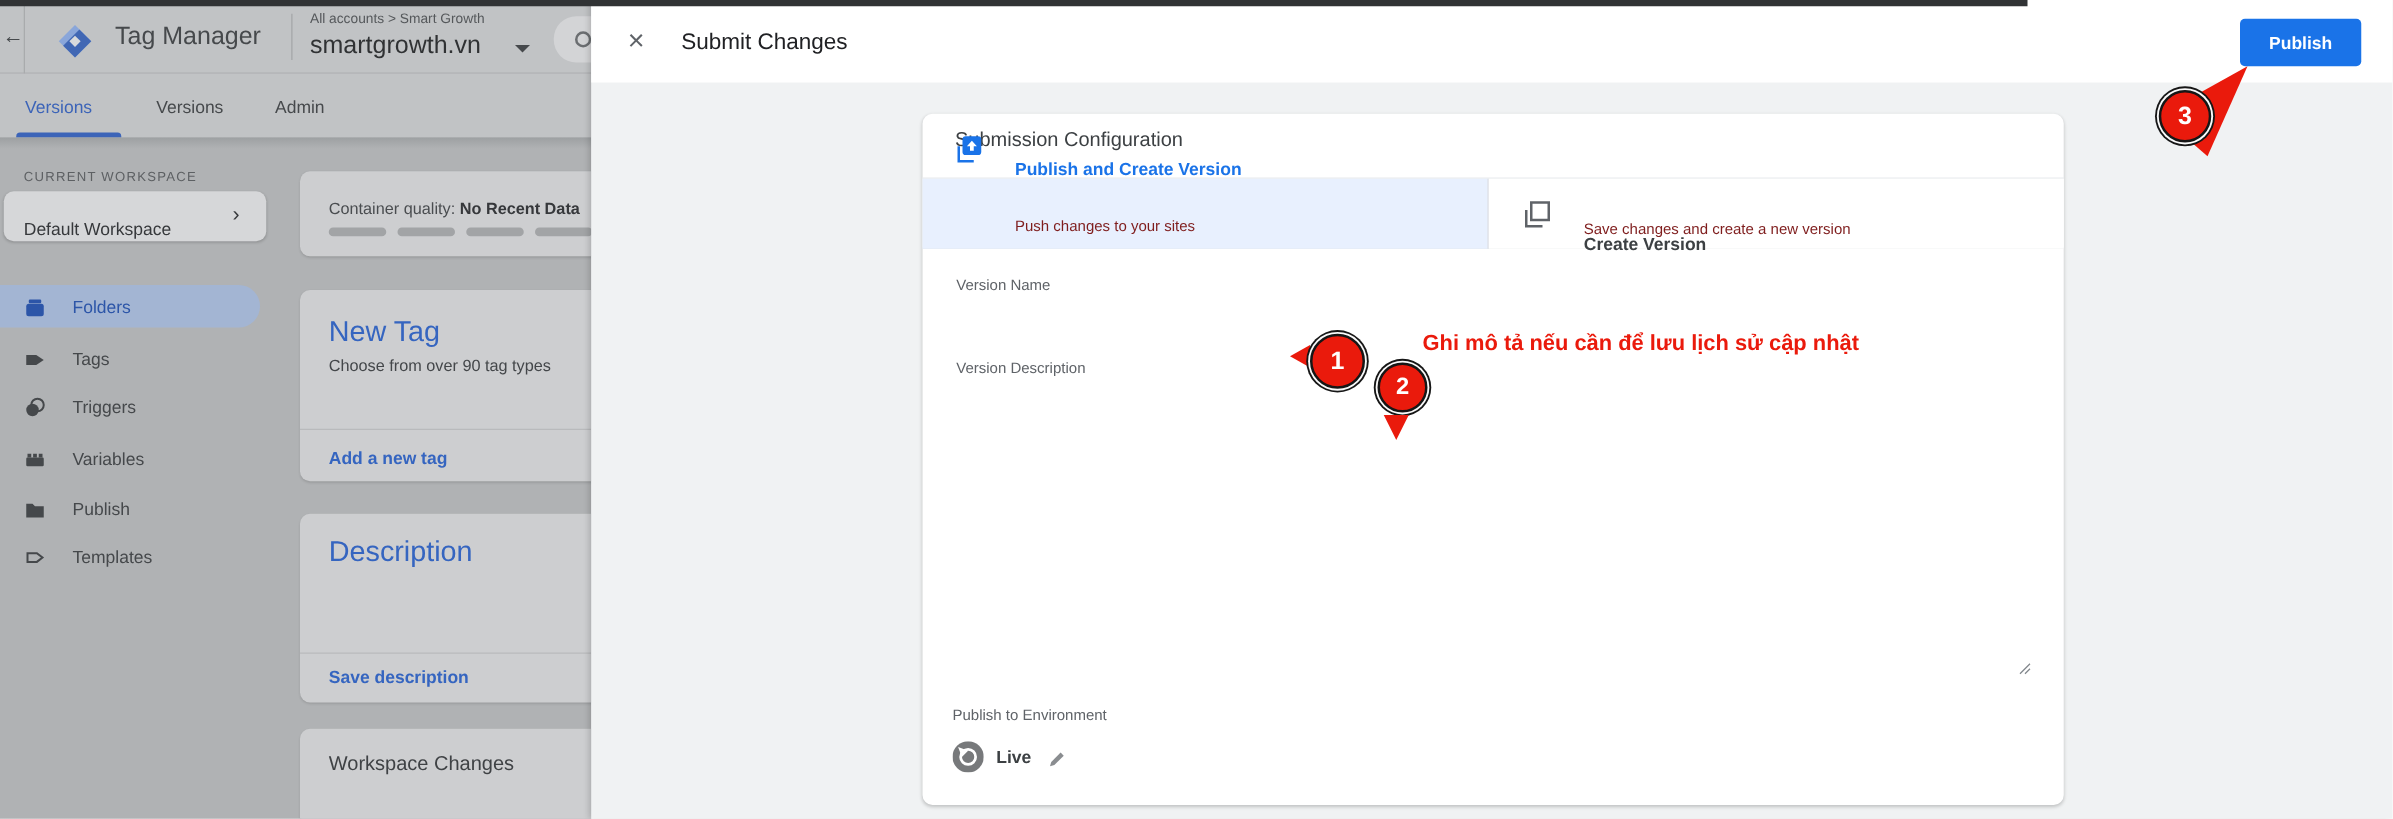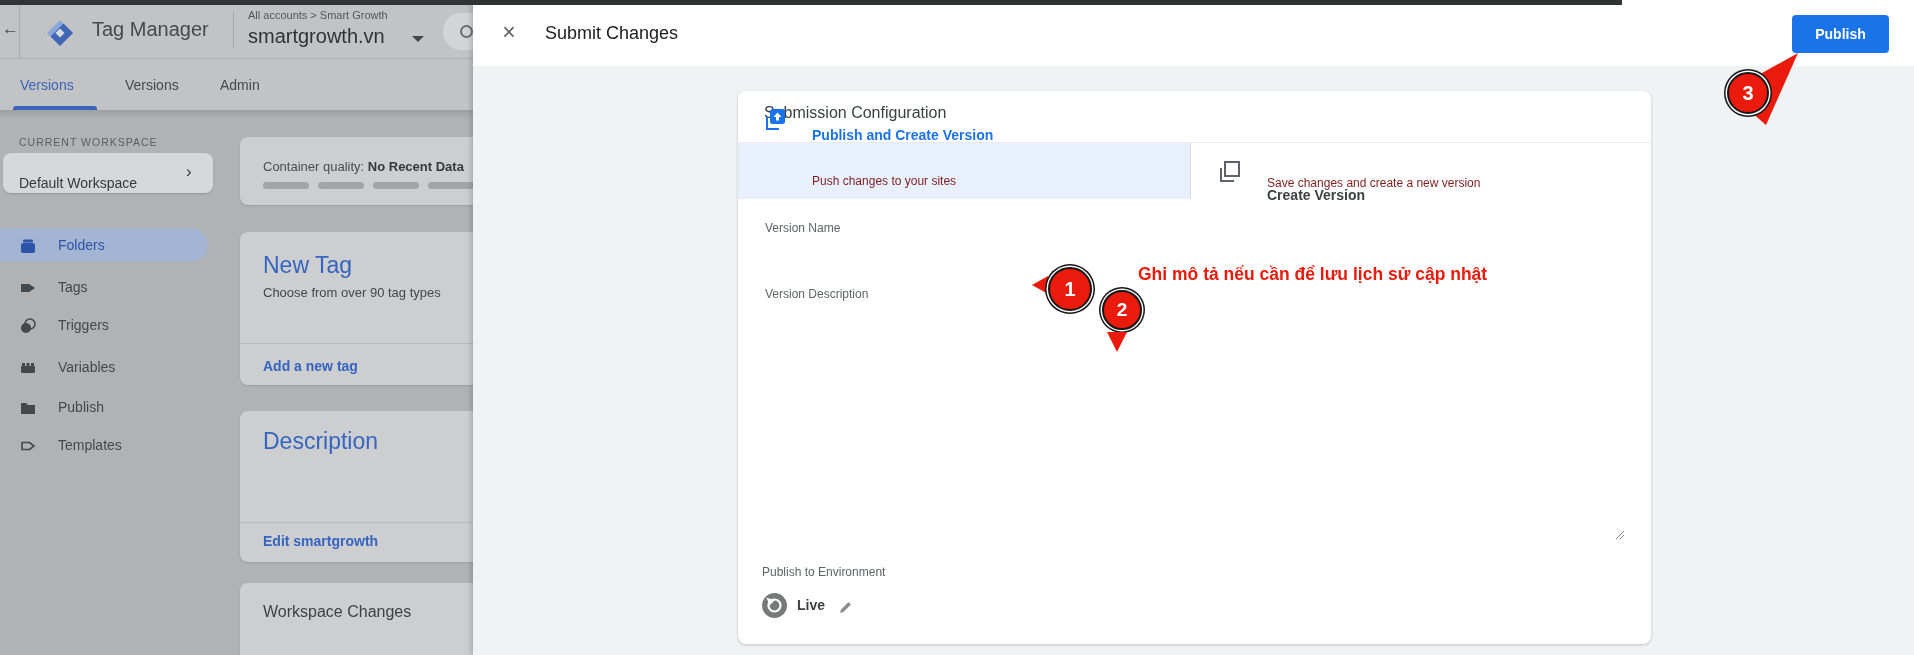--- a/index.html
+++ b/index.html
@@ -178,21 +178,21 @@
 
     <div class="abs bg-card" style="top:232px;height:153px"></div>
     <div class="abs bigtitle" style="top:252px">New Tag</div>
     <div class="abs bg-sub" style="top:285px">Choose from over 90 tag types</div>
     <div class="abs bg-divider" style="top:343px"></div>
     <div class="abs bg-link" style="top:358px">Add a new tag</div>
 
     <div class="abs bg-card" style="top:411px;height:151px"></div>
     <div class="abs bigtitle" style="top:428px">Description</div>
     <div class="abs bg-divider" style="top:522px"></div>
-    <div class="abs bg-link" style="top:533px">Edit smartgrowth</div>
+    <div class="abs bg-link" style="top:533px">Save description</div>
 
     <div class="abs bg-card" style="top:583px;height:120px"></div>
     <div class="abs wc-title">Workspace Changes</div>
   </div>
 
   <div id="sheet" class="abs">
     <div class="abs sheet-header"></div>
     <div class="abs close-x">×</div>
     <div class="abs sheet-title">Submit Changes</div>
     <button class="abs publish-btn">Publish</button>

